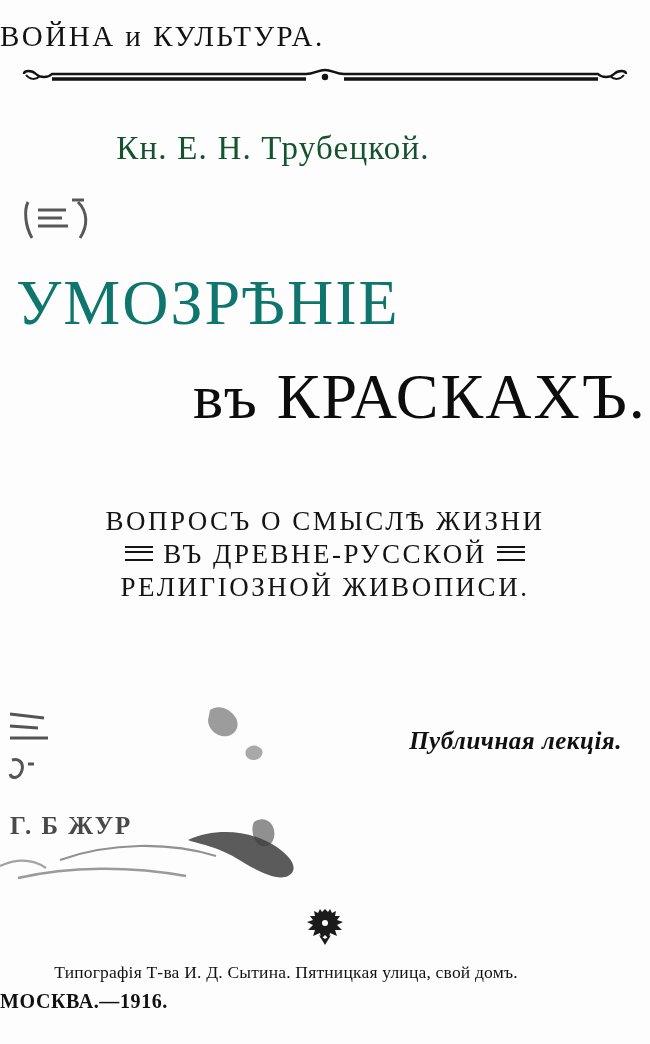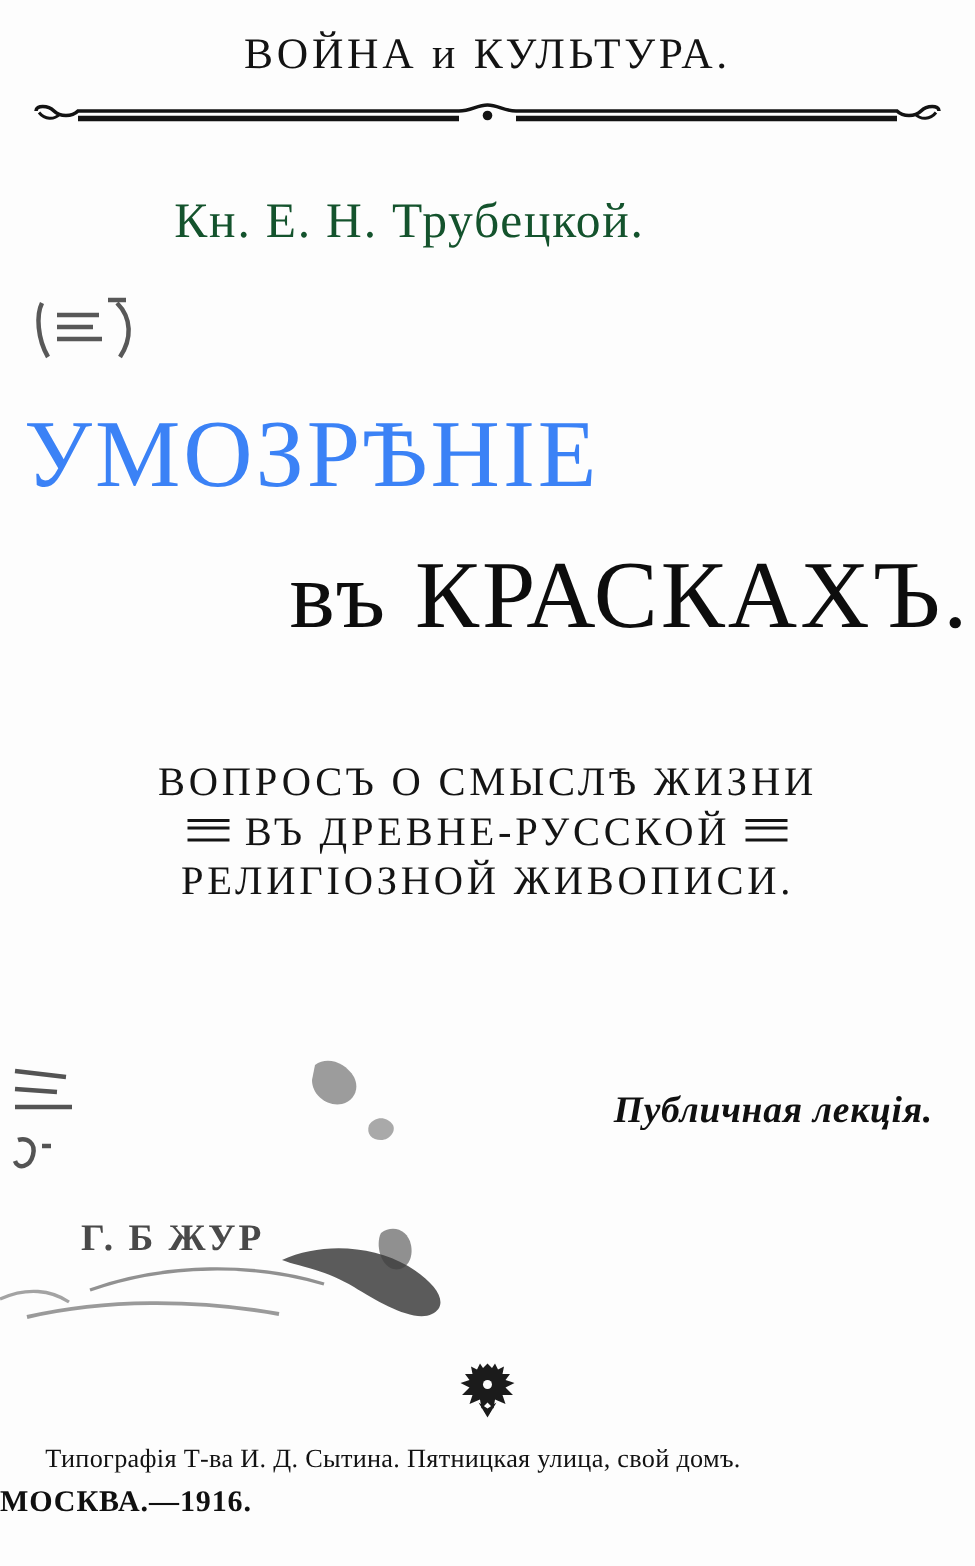--- a/index.html
+++ b/index.html
@@ -20,21 +20,20 @@
     inset: 0;
     background: #fdfdfd;
   }
 
   
   .series-title {
     position: absolute;
     top: 20px;
     left: 0;
     width: 650px;
-    text-align: center;
     font-family: "Liberation Serif", serif;
     font-size: 29px;
     letter-spacing: 2.5px;
     font-weight: normal;
     color: #131313;
   }
 
   .rule-wrap {
     position: absolute;
     top: 68px;
@@ -60,21 +59,21 @@
   .title-line1 {
     position: absolute;
     top: 271px;
     left: 16px;
     width: 430px;
     text-align: left;
     font-size: 64px;
     line-height: 64px;
     letter-spacing: 2px;
     font-weight: normal;
-    color: #3b82f6;
+    color: #0f766e;
   }
   .title-line2 {
     position: absolute;
     top: 365px;
     left: 150px;
     width: 490px;
     text-align: left;
     font-size: 64px;
     line-height: 64px;
     letter-spacing: 2px;
@@ -141,20 +140,21 @@
   
   .imprint {
     position: absolute;
     top: 962px;
     left: 0;
     width: 524px;
     text-align: center;
     font-size: 17.5px;
     letter-spacing: 0.2px;
     color: #121212;
+    padding-left: 24px;
   }
   .city-year {
     position: absolute;
     top: 990px;
     left: 0;
     width: 650px;
     font-size: 20px;
     font-weight: bold;
     letter-spacing: 0.6px;
     color: #101010;
@@ -182,21 +182,20 @@
     top: 812px;
     left: 10px;
     width: 165px;
     height: 52px;
     font-family: "Liberation Serif", serif;
     font-size: 25px;
     font-weight: bold;
     letter-spacing: 2px;
     color: #2a2a2a;
     opacity: 0.85;
-    margin-left: 44px;
   }
   .smudge {
     position: absolute;
     top: 690px;
     left: 0;
     width: 430px;
     height: 215px;
     opacity: 0.85;
     pointer-events: none;
   }

